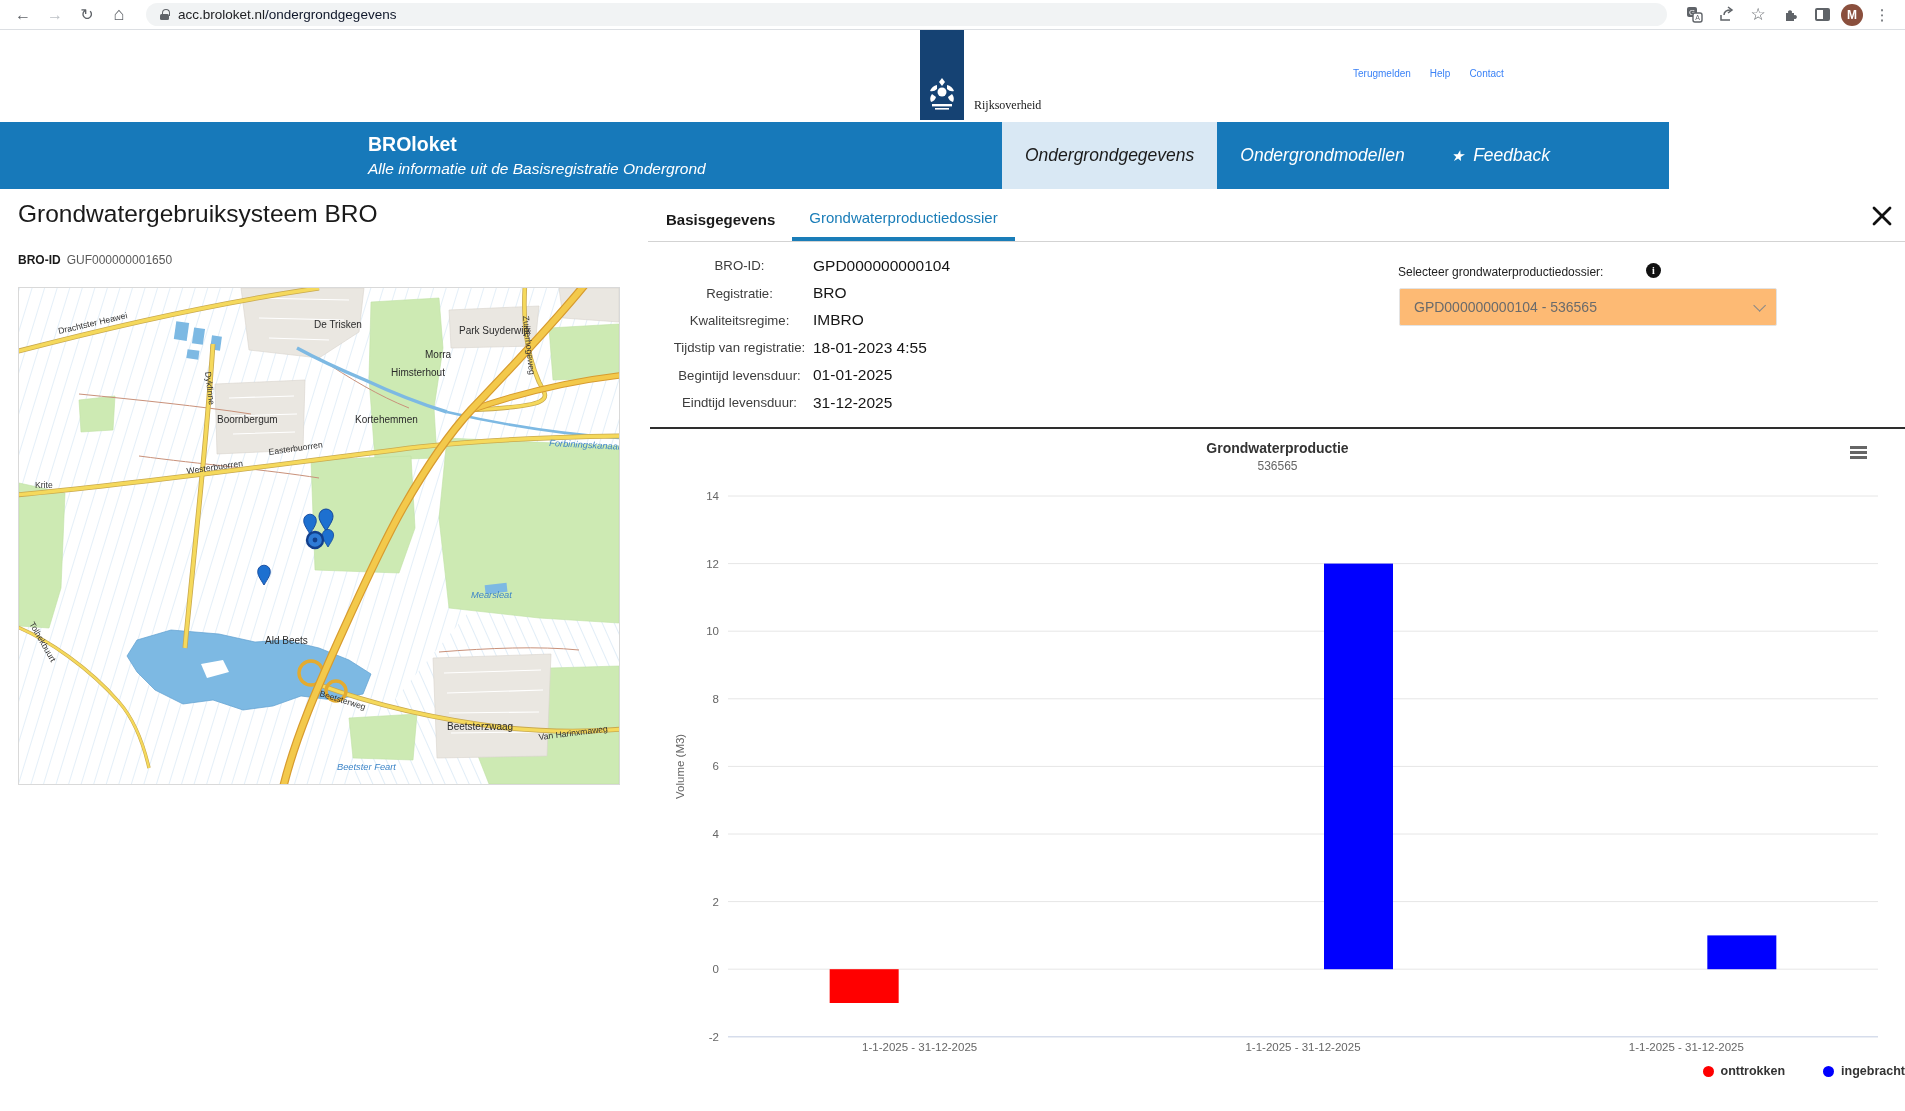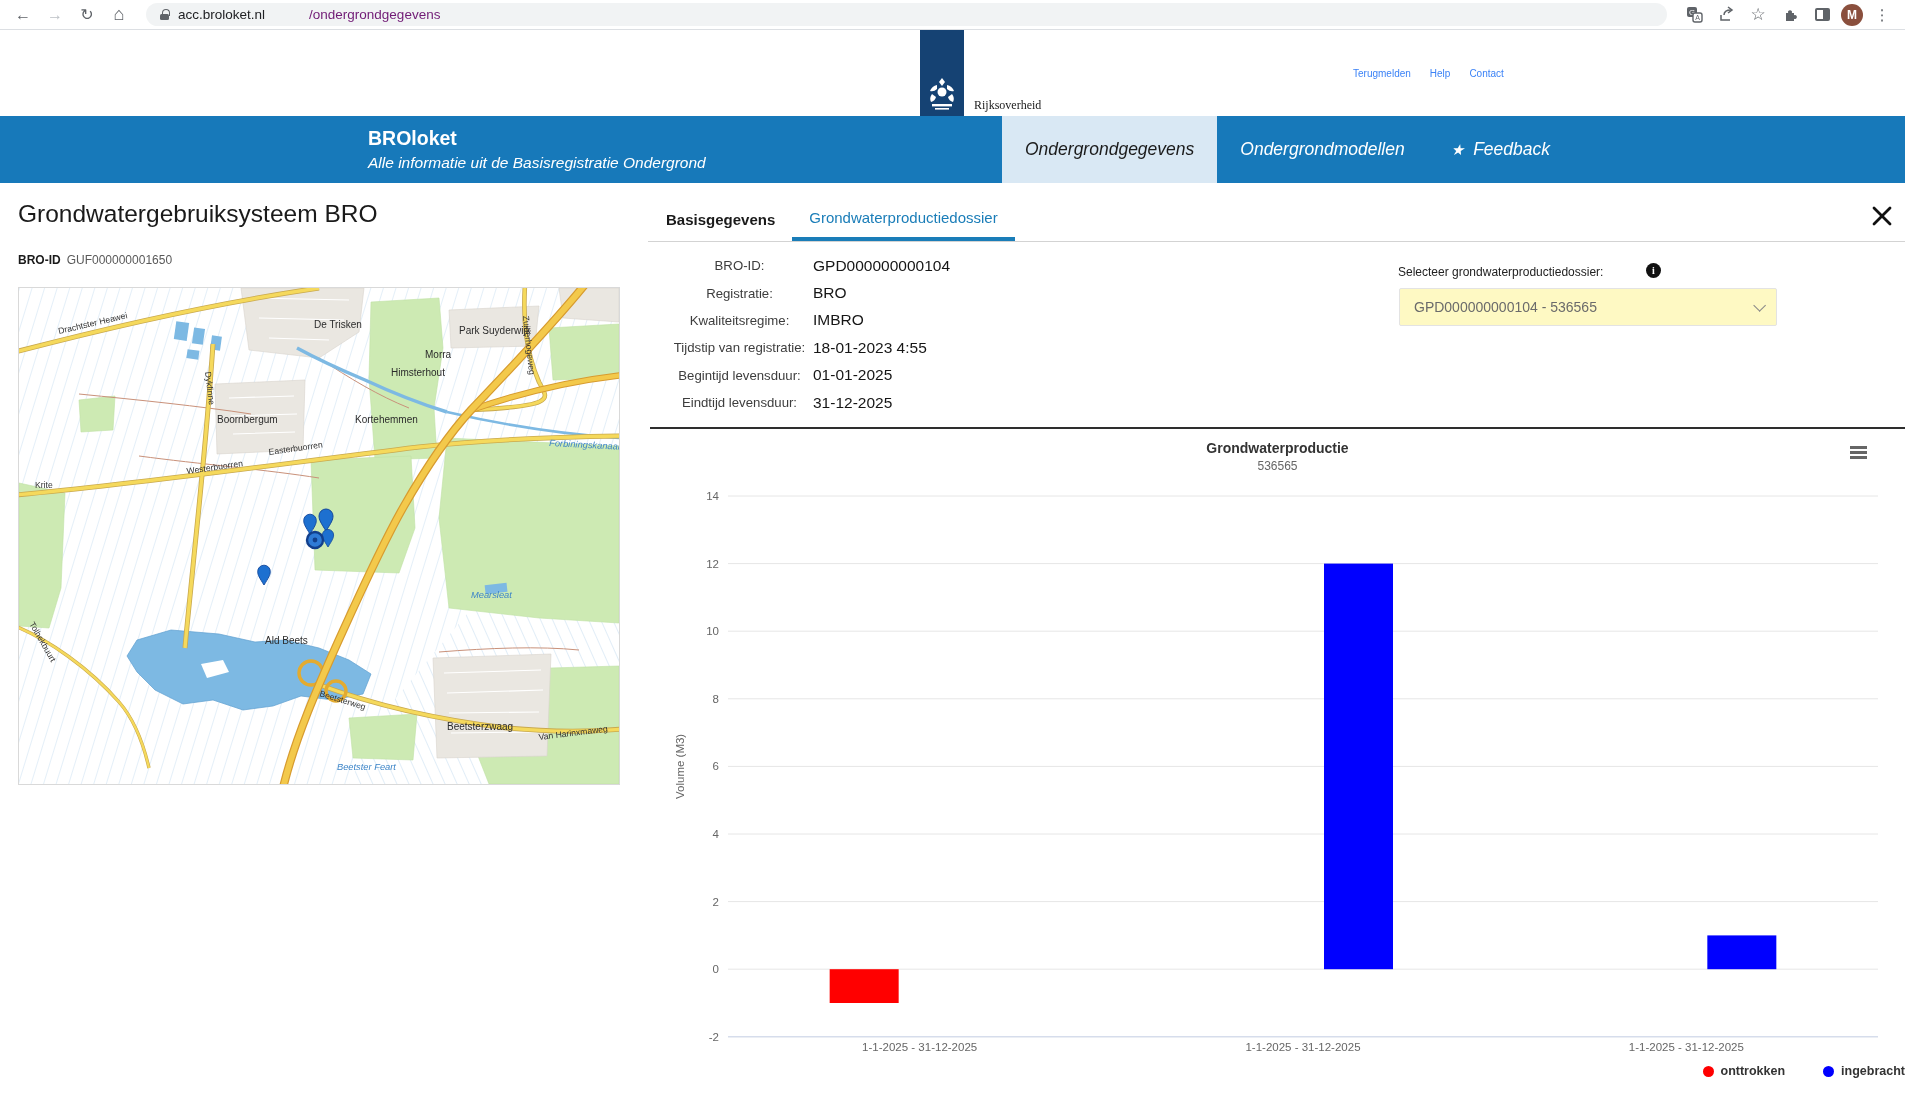--- a/index.html
+++ b/index.html
@@ -13,36 +13,36 @@
            color:#5f6368; font-size:16px; border-radius:50%; cursor:pointer; flex:0 0 auto; }
   .bicon.disabled { color:#bdc1c6; }
   .url-pill { flex:1 1 auto; height:23px; background:#f1f3f4; border-radius:12px; display:flex;
               align-items:center; padding:0 14px; gap:9px; margin:0 8px; }
   .lock { width:9px; height:11px; position:relative; flex:0 0 auto; }
   .lock:before { content:""; position:absolute; top:0; left:1.5px; width:6px; height:6px;
                  border:1.6px solid #5f6368; border-bottom:none; border-radius:4px 4px 0 0; }
   .lock:after { content:""; position:absolute; bottom:0; left:0; width:9px; height:6px;
                 background:#5f6368; border-radius:1.5px; }
   .url-text { font-size:13.5px; color:#202124; white-space:nowrap; }
-  .url-text .path { color:#701a75;padding-left:44px; }
+  .url-text .path { color:#0f172a; }
   .avatar { width:22px; height:22px; border-radius:50%; background:#8a4f3d; color:#fff; font-size:12px;
             font-weight:700; display:flex; align-items:center; justify-content:center; flex:0 0 auto; cursor:pointer; }
   .sidebar-ico { width:15px; height:13px; border:2px solid #5f6368; border-radius:2px; position:relative; }
   .sidebar-ico:after { content:""; position:absolute; right:0; top:0; bottom:0; width:5px; background:#5f6368; }
 
   
   .gov-header { position:absolute; top:30px; left:0; width:1905px; height:100px; background:#fff; }
   .ro-banner { position:absolute; left:920px; top:0; width:44px; height:90px; background:#154273; }
   .ro-wordmark { position:absolute; left:974px; top:68px; font-family:"Liberation Serif", serif;
                  font-size:12px; color:#1a1a1a; }
   .gov-links { position:absolute; left:1353px; top:38px; display:flex; gap:19px; font-size:10px; color:#3b82f6; }
   .gov-links span { cursor:pointer; }
 
   
-  .mainnav { position:absolute; top:116px; left:0; width:1905px; height:67px; background:#1779ba; color:#fff; }
+  .mainnav { position:absolute; top:122px; left:0; width:1669px; height:67px; background:#1779ba; color:#fff; }
   .brand { position:absolute; left:368px; top:11px; }
   .brand-title { font-size:19.5px; font-weight:700; }
   .brand-sub { font-size:15.5px; font-style:italic; margin-top:4px; }
   .nav-tabs { position:absolute; left:1002px; top:0; height:67px; display:flex; }
   .nav-tab { height:67px; display:flex; align-items:center; padding:0 23px; font-size:17.5px;
              cursor:pointer; gap:9px;font-style:italic; }
   .nav-tab.active { background:#d9e8f4; color:#1b1b1b; }
   .star-glyph { font-size:15px; }
 
   
@@ -61,21 +61,21 @@
   .ptab.active { color:#1a7db8; border-bottom:4px solid #1a7db8; }
   .ptab-sep { position:absolute; left:648px; top:241px; width:1257px; height:1px; background:#d3d3d3; }
   .details { position:absolute; left:666px; top:252px; }
   .drow { height:27.4px; display:flex; align-items:center;text-align:center; }
   .dlabel { width:147px; font-size:13.2px; color:#3d3d3d; }
   .dvalue { font-size:15.5px; color:#161616; }
   .sel-label { position:absolute; left:1398px; top:265px; font-size:12px; color:#222; }
   .info-ico { position:absolute; left:1646px; top:263px; width:15px; height:15px; border-radius:50%;
               background:#111; color:#fff; font-size:10px; font-weight:700; display:flex; align-items:center;
               justify-content:center; font-family:"Liberation Serif", serif; cursor:pointer; }
-  .dossier-select { position:absolute; left:1399px; top:288px; width:378px; height:38px; background:#fef9c3;
+  .dossier-select { position:absolute; left:1399px; top:288px; width:378px; height:38px; background:#fdba74;
               border:1px solid #e3e3e3; border-radius:2px; display:flex; align-items:center; padding:0 14px;
               font-size:14px; color:#6b6b6b; cursor:pointer; }
   .chev { margin-left:auto; width:9px; height:9px; border-right:1.6px solid #888; border-bottom:1.6px solid #888;
           transform:rotate(45deg) translateY(-3px); }
   .panel-divider { position:absolute; left:650px; top:427px; width:1255px; height:1.5px; background:#2e2e2e; }
 
   
   .chart { position:absolute; left:650px; top:430px; width:1255px; height:681px; }
   .chart-title { position:absolute; top:10px; width:100%; text-align:center; font-size:14px; font-weight:700; color:#333; }
   .chart-sub { position:absolute; top:29px; width:100%; text-align:center; font-size:12px; color:#666; }

